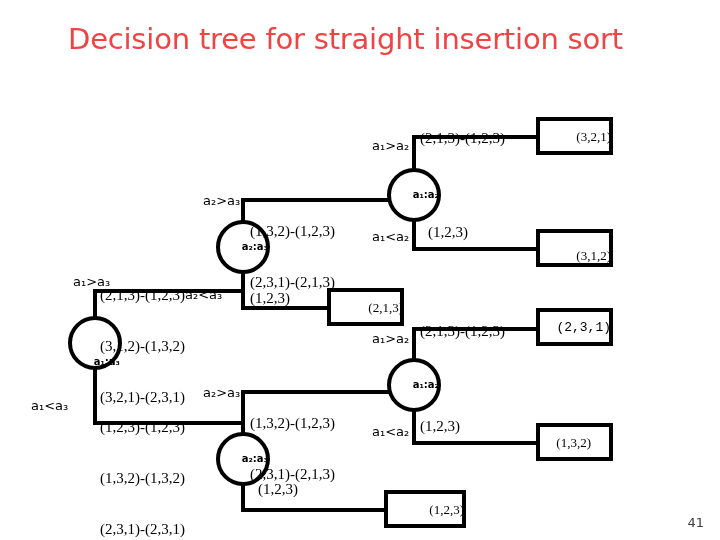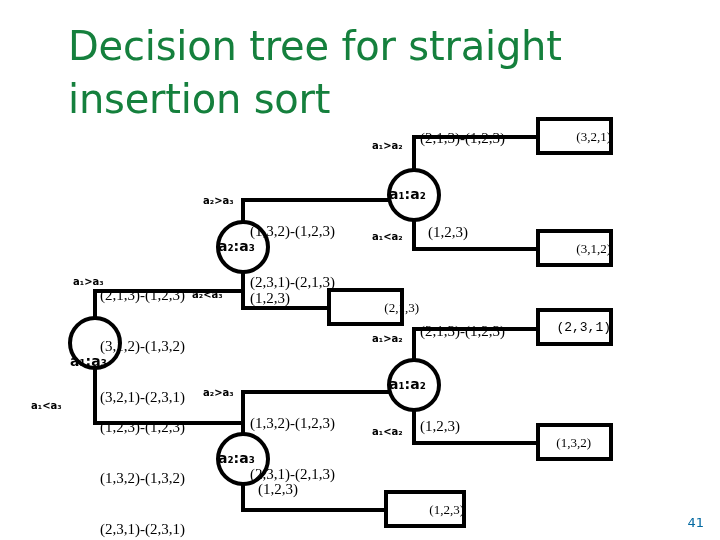--- a/index.html
+++ b/index.html
@@ -15,24 +15,24 @@
     font-family: "Liberation Serif", serif;
   }
 
   
   #slide-title {
     position: absolute;
     left: 68px;
     top: 20px;
     width: 620px;
     font-family: "DejaVu Sans", sans-serif;
-    font-size: 40px;
+    font-size: 29px;
     line-height: 1.32;
     font-weight: 400;
-    color: #15803d;
+    color: #ef4444;
     letter-spacing: -0.2px;
   }
 
   
   #diagram {
     position: absolute;
     left: 0;
     top: 0;
     width: 720px;
     height: 540px;
@@ -57,41 +57,41 @@
   }
   
   .boxlabel {
     font-size: 13px;
     line-height: 19px;
     text-align: right;
   }
   
   .cond {
     font-family: "DejaVu Sans", sans-serif;
+    font-size: 13px;
+    font-weight: 400;
+    line-height: 10px;
+  }
+  
+  .nodelab {
+    font-family: "DejaVu Sans", sans-serif;
     font-size: 10px;
     font-weight: 700;
-    line-height: 10px;
-  }
-  
-  .nodelab {
-    font-family: "DejaVu Sans", sans-serif;
-    font-size: 14px;
-    font-weight: 700;
     line-height: 11px;
-    text-align: left;
+    text-align: right;
   }
 
   
   #page-number {
     position: absolute;
     right: 16px;
     bottom: 10px;
     font-family: "DejaVu Sans", sans-serif;
     font-size: 13px;
-    color: #0369a1;
+    color: #404040;
   }
 </style>
 </head>
 <body>
 
 <div id="slide-title">Decision tree for straight insertion sort</div>
 
 <div id="diagram">
 
   <svg width="720" height="540" viewBox="0 0 720 540">
@@ -160,21 +160,21 @@
   <div class="dlabel nodelab" style="left:218px; top:453px; width:50px;">a₂:a₃</div>
 
   <div class="dlabel nodelab" style="left:389px; top:379px; width:50px;">a₁:a₂</div>
 
   <div class="dlabel cond" style="left:45px;  top:277px;padding-left:28px;">a₁&gt;a₃</div>
 
   <div class="dlabel cond" style="left:31px;  top:401px;">a₁&lt;a₃</div>
 
   <div class="dlabel cond" style="left:203px; top:196px;">a₂&gt;a₃</div>
 
-  <div class="dlabel cond" style="left:192px; top:290px;">a₂&lt;a₃</div>
+  <div class="dlabel cond" style="left:185px; top:290px;">a₂&lt;a₃</div>
 
   <div class="dlabel cond" style="left:372px; top:141px;">a₁&gt;a₂</div>
 
   <div class="dlabel cond" style="left:372px; top:232px;">a₁&lt;a₂</div>
 
   <div class="dlabel cond" style="left:203px; top:388px;">a₂&gt;a₃</div>
 
   <div class="dlabel cond" style="left:372px; top:334px;">a₁&gt;a₂</div>
 
   <div class="dlabel cond" style="left:372px; top:427px;">a₁&lt;a₂</div>
@@ -208,23 +208,23 @@
   </div>
 
   <div class="dlabel perm" style="left:258px; top:481px;">(1,2,3)</div>
 
   <div class="dlabel perm" style="left:420px; top:323px;">(2,1,3)-(1,2,3)</div>
 
   <div class="dlabel perm" style="left:420px; top:418px;">(1,2,3)</div>
 
   <div class="dlabel boxlabel" style="left:538px; top:127px; width:73px;">(3,2,1)</div>
 
-  <div class="dlabel boxlabel" style="left:538px; top:239px; width:73px;">(3,1,2)</div>
-
-  <div class="dlabel boxlabel" style="left:346px; top:298px; width:73px;">(2,1,3)</div>
+  <div class="dlabel boxlabel" style="left:538px; top:246px; width:73px;">(3,1,2)</div>
+
+  <div class="dlabel boxlabel" style="left:330px; top:298px; width:73px;">(2,1,3)</div>
 
   <div class="dlabel boxlabel" style="left:538px; top:318px; width:73px;font-family:Liberation Mono, monospace;">(2,3,1)</div>
 
   <div class="dlabel boxlabel" style="left:518px; top:433px; width:73px;">(1,3,2)</div>
 
   <div class="dlabel boxlabel" style="left:386px; top:500px; width:78px;">(1,2,3)</div>
 
 </div>
 
 <div id="page-number">41</div>

